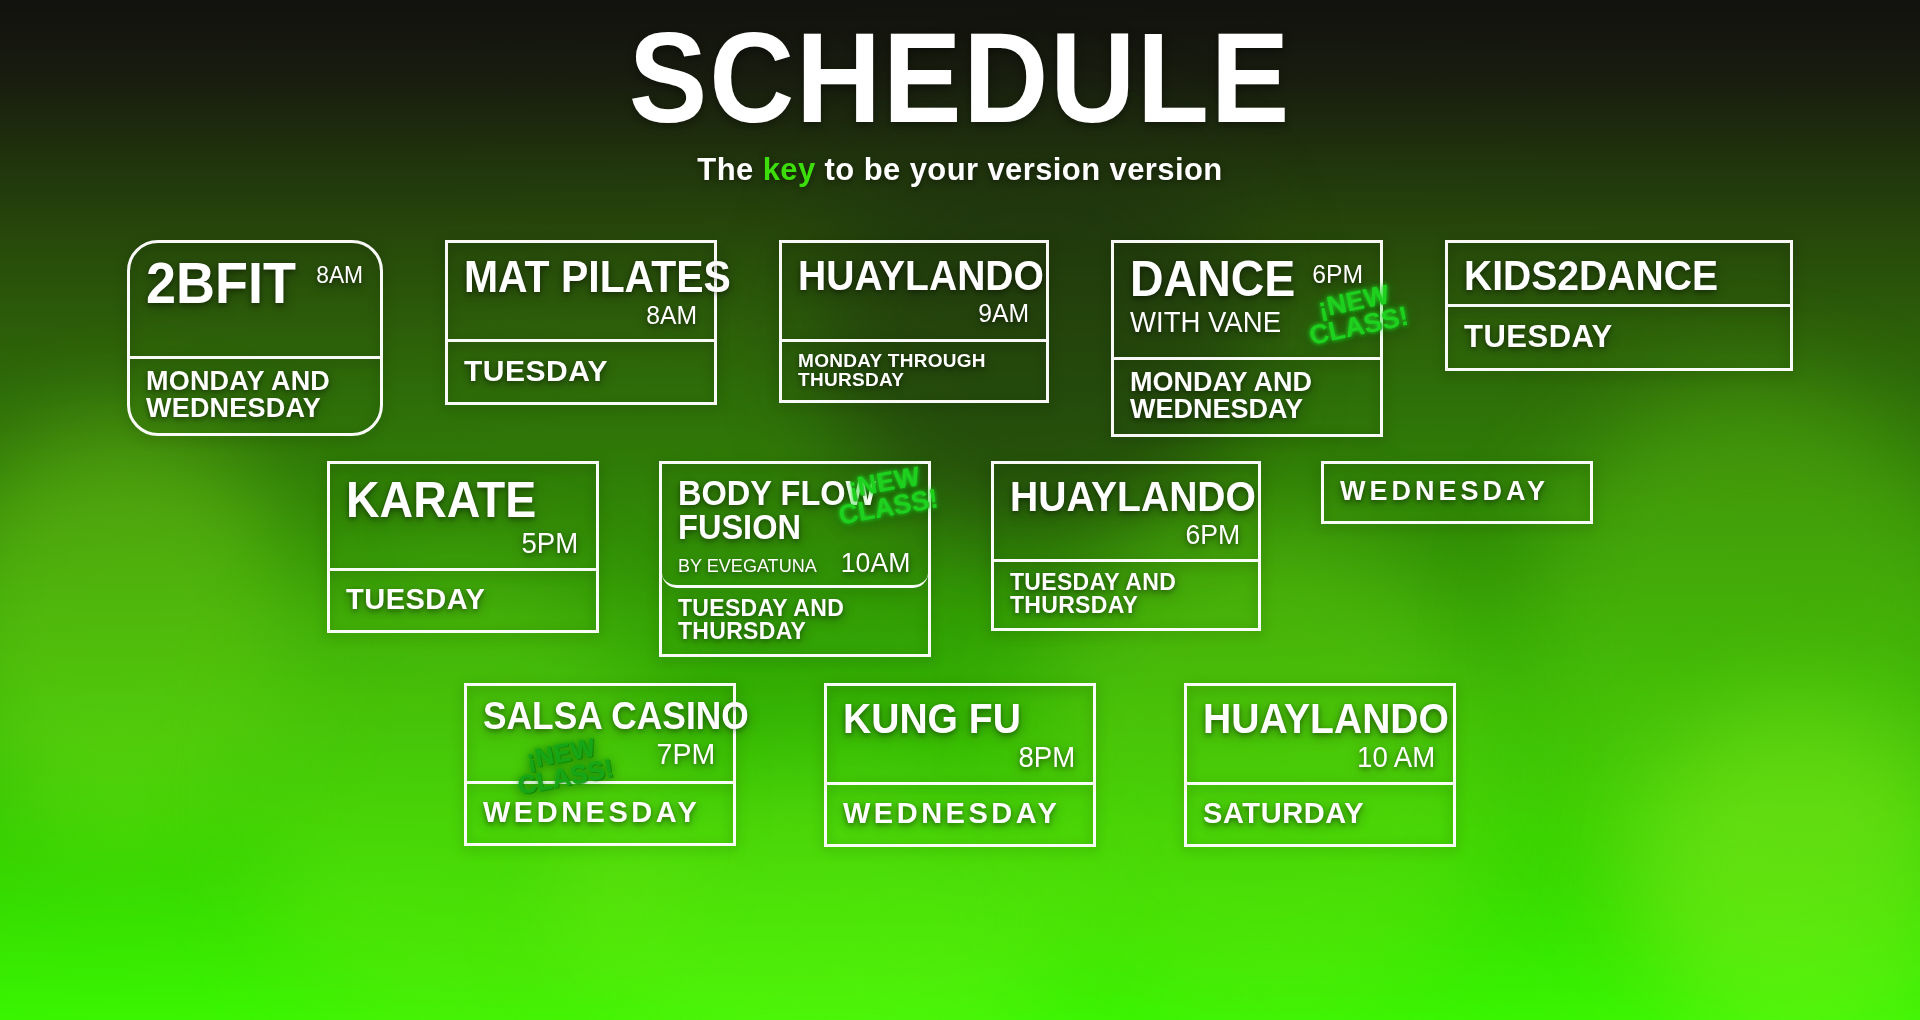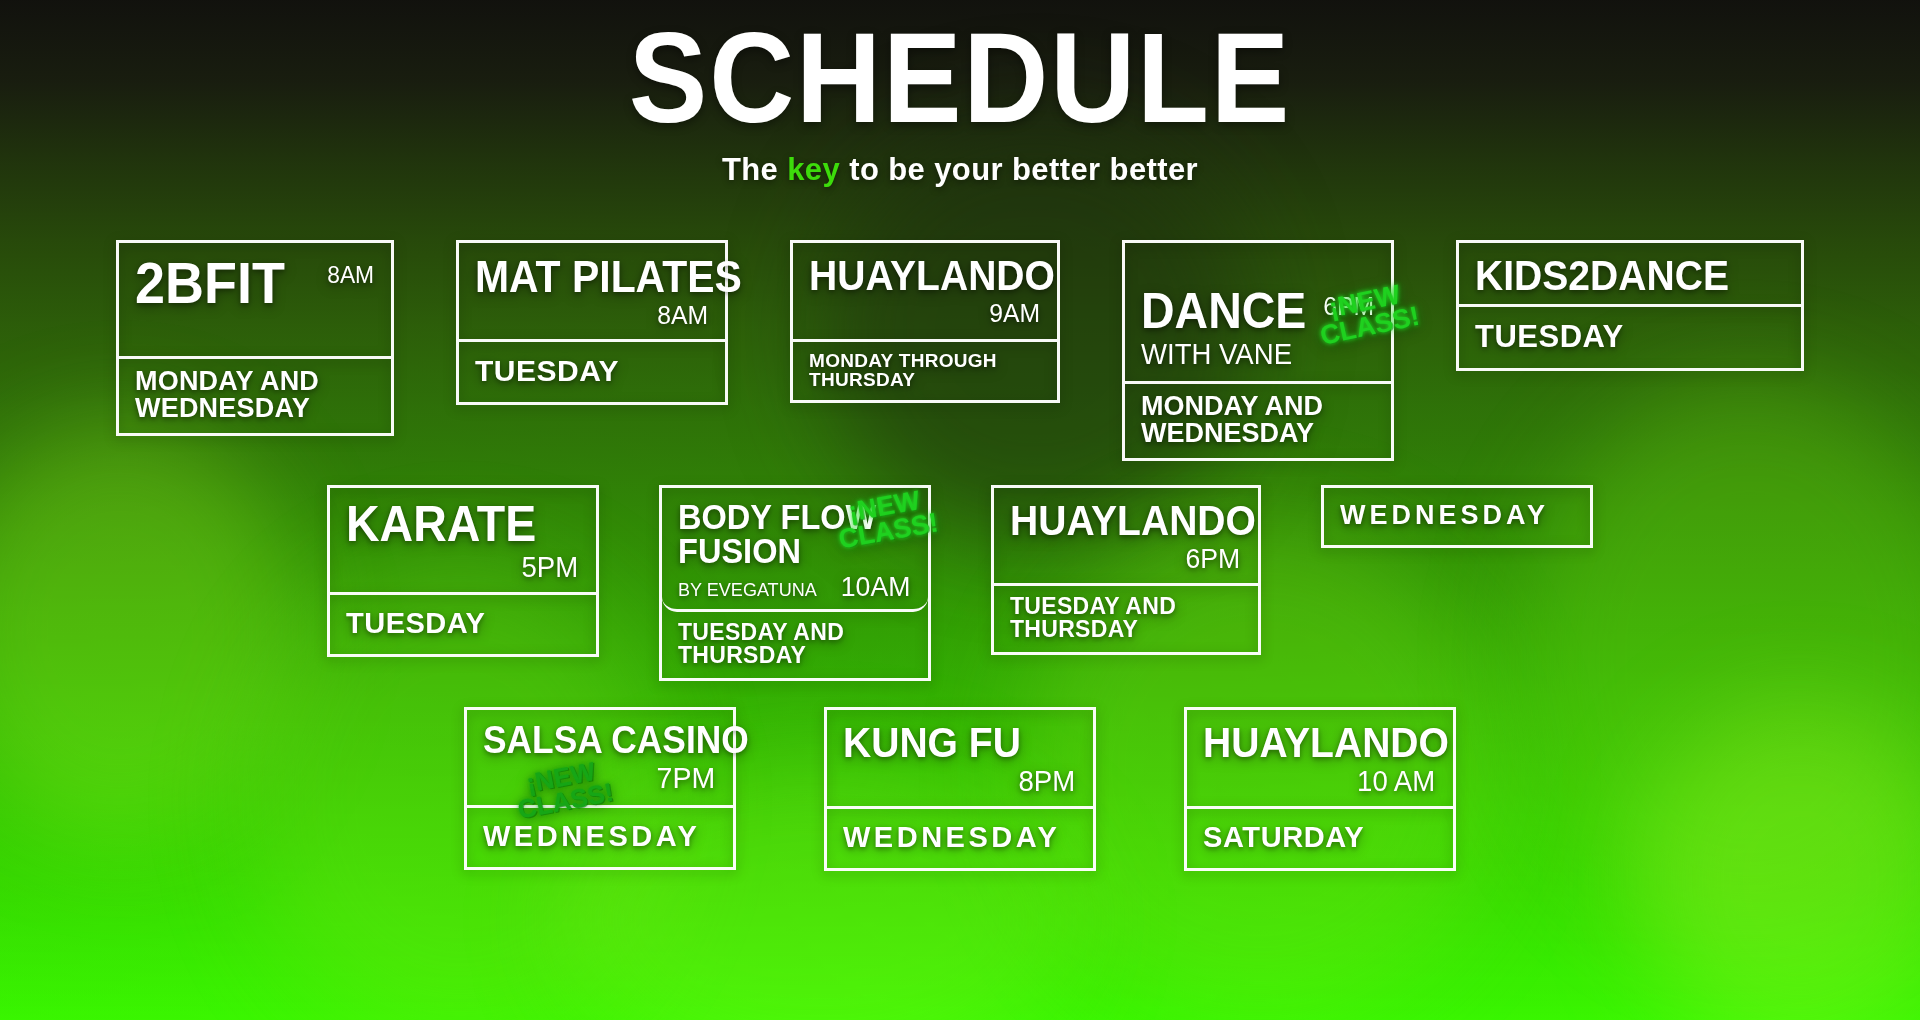--- a/index.html
+++ b/index.html
@@ -129,21 +129,21 @@
     color:#1fd11f;
     text-shadow:
       0 0 4px rgba(40,230,40,0.95),
       0 0 10px rgba(30,200,30,0.75),
       1px 1px 0 rgba(0,90,0,0.55);
     white-space:pre-line;
     pointer-events:none;
   }
 
   
-  #card-2bfit          { width:278px; }
+  #card-2bfit          { width:256px;border-radius:31px; }
   #card-2bfit .cname   { font-size:58px; }
   #card-2bfit .ctime   { font-size:24px; margin-top:6px; }
   #card-2bfit .card-top{ padding-bottom:44px; }
   #card-2bfit .card-days{ font-size:27px; letter-spacing:0.2px; }
 
   #card-matpilates          { width:272px; }
   #card-matpilates .cname   { font-size:44px; }
   #card-matpilates .card-top{ padding-bottom:8px; }
   #card-matpilates .ctime   { font-size:26px; }
   #card-matpilates .card-days{ font-size:30px; letter-spacing:0.5px; padding-top:14px; padding-bottom:16px; }
@@ -151,21 +151,21 @@
   #card-huaylando-1          { width:270px; }
   #card-huaylando-1 .cname   { font-size:42px; }
   #card-huaylando-1 .ctime   { font-size:26px; }
   #card-huaylando-1 .card-top{ padding-bottom:10px; }
   #card-huaylando-1 .card-days{ font-size:19px; letter-spacing:0.3px; }
 
   #card-dance          { width:272px; }
   #card-dance .cname   { font-size:50px; }
   #card-dance .ctime   { font-size:26px; margin-top:4px; }
   #card-dance .csub    { font-size:29px; }
-  #card-dance .card-top{ padding-bottom:10px;margin-top:32px; }
+  #card-dance .card-top{ padding-bottom:18px; }
   #card-dance .card-days{ font-size:27px; }
 
   #card-kids2dance          { width:348px; }
   #card-kids2dance .cname   { font-size:42px; }
   #card-kids2dance .csub    { font-size:24px; }
   #card-kids2dance .ctime   { font-size:30px; }
   #card-kids2dance .card-top{ padding-bottom:8px; }
   #card-kids2dance .card-days{ font-size:31px; letter-spacing:0.5px; padding-top:14px; padding-bottom:16px; }
 
   #card-karate          { width:272px; }
@@ -229,21 +229,21 @@
   <div class="blob" style="left:250px; top:560px; width:420px; height:480px; background:rgba(120,225,20,0.28);"></div>
   <div class="blob" style="left:820px; top:120px; width:430px; height:420px; background:rgba(30,46,14,0.55);"></div>
   <div class="blob" style="left:1020px; top:520px; width:480px; height:500px; background:rgba(135,235,25,0.26);"></div>
   <div class="blob" style="left:1520px; top:380px; width:460px; height:560px; background:rgba(110,215,18,0.30);"></div>
   <div class="blob" style="left:1640px; top:700px; width:320px; height:360px; background:rgba(160,250,40,0.30);"></div>
   <div class="blob" style="left:560px; top:760px; width:520px; height:320px; background:rgba(150,248,35,0.24);"></div>
 
   <div id="header">
     <div id="title">SCHEDULE</div>
     <div id="subtitle">
-      <span>The </span><span class="key">key</span><span> to be your better better</span>
+      <span>The </span><span class="key">key</span><span> to be your version version</span>
     </div>
   </div>
 
   <div id="grid">
 
     <div class="row row-1">
 
       <div class="card" id="card-2bfit">
         <div class="card-top">
           <div class="name-line">

